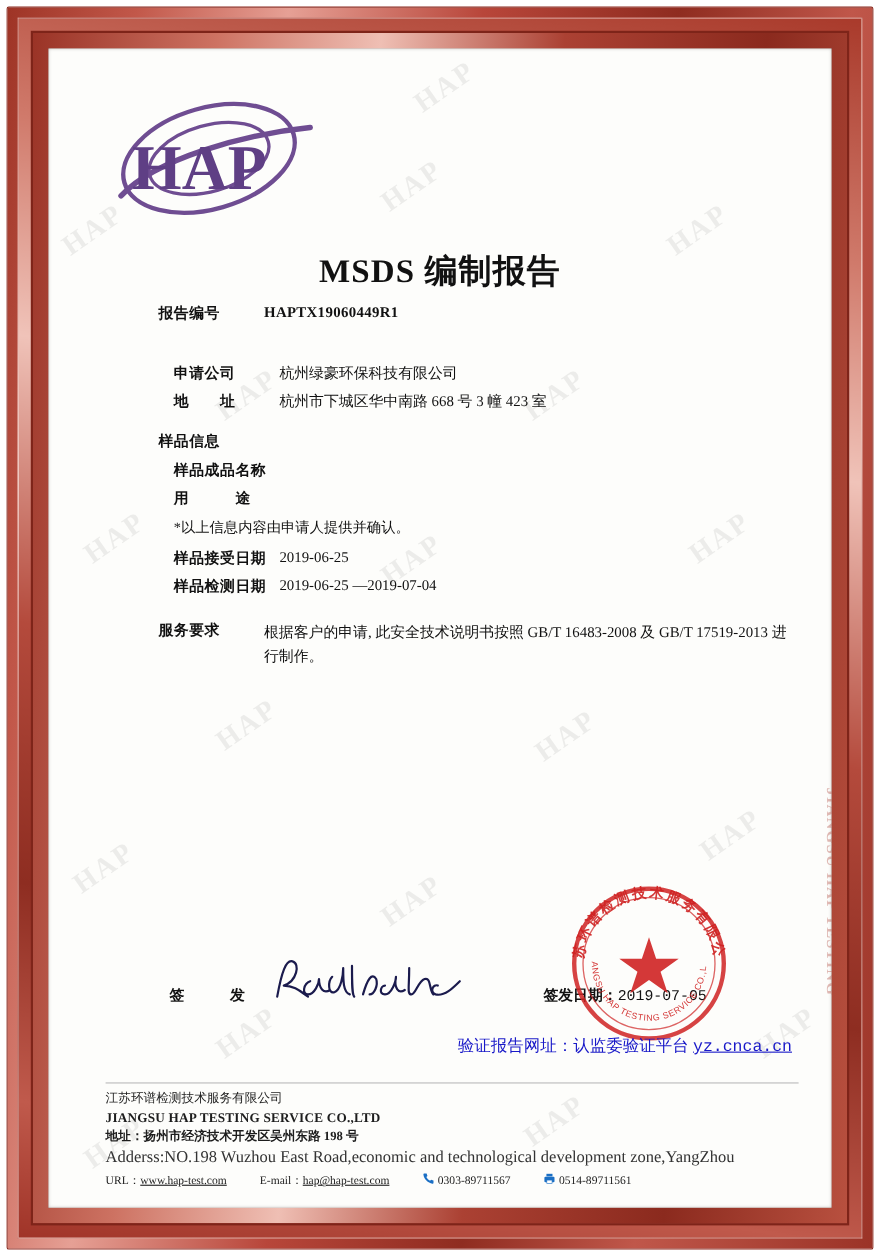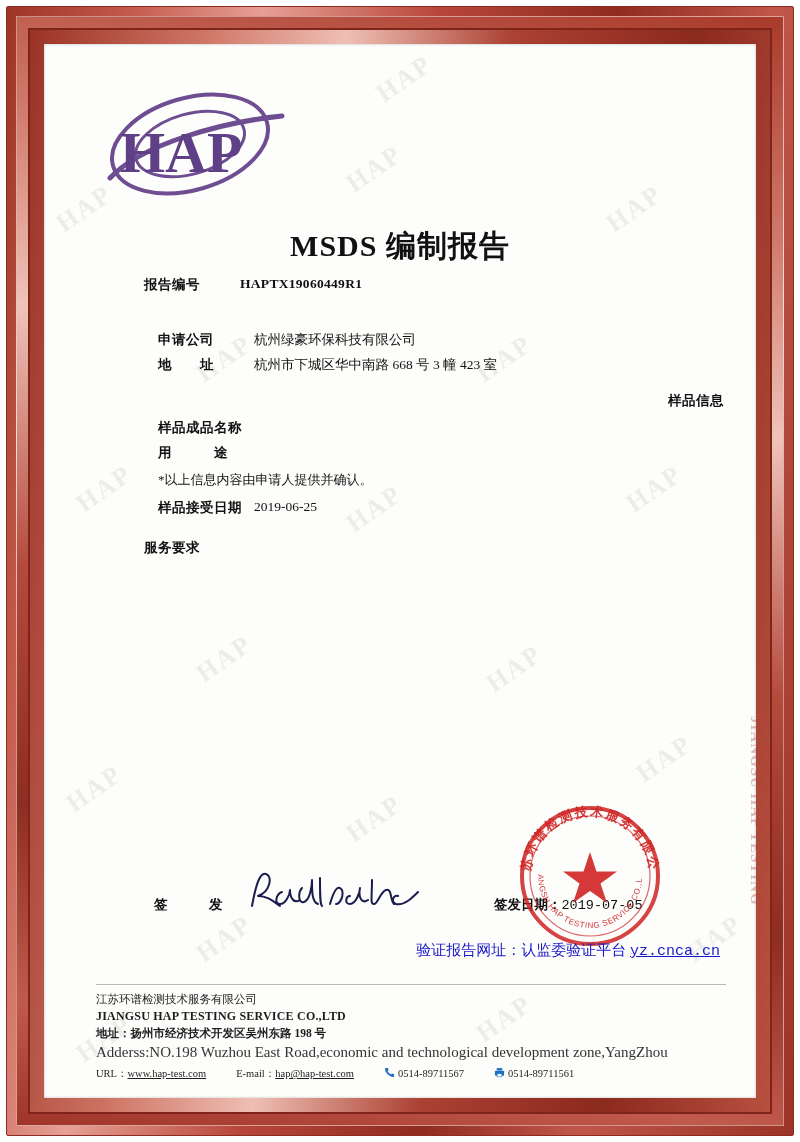--- a/index.html
+++ b/index.html
@@ -128,21 +128,20 @@
   .val {
     flex: 1;
     font-weight: normal;
   }
   .val.bold { font-weight: bold; letter-spacing: .3px; }
   .section-head {
     font-weight: bold;
     margin-top: 18px;
     margin-bottom: 9px;
     letter-spacing: .5px;
-    text-align: right;
   }
   .indent { padding-left: 14px; }
   .note {
     padding-left: 14px;
     margin: 9px 0 10px 0;
     font-size: 13px;
   }
   .row.gapless { margin-bottom: 9px; }
   .service {
     margin-top: 22px;
@@ -315,23 +314,28 @@
         <div class="lbl indent">用　　　途</div>
       </div>
 
       <div class="note">*以上信息内容由申请人提供并确认。</div>
 
       <div class="row">
         <div class="lbl indent">样品接受日期</div>
         <div class="val">2019-06-25</div>
       </div>
 
+      <div class="row">
+        <div class="lbl indent">样品检测日期</div>
+        <div class="val">2019-06-25 —2019-07-04</div>
+      </div>
 
       <div class="row service">
         <div class="lbl">服务要求</div>
+        <div class="val">根据客户的申请, 此安全技术说明书按照 GB/T 16483-2008 及 GB/T 17519-2013 进行制作。</div>
       </div>
 
     </div>
 
     <div class="sign-row">
       <div class="sign-label">签　发</div>
       <div class="signature">
         <svg viewBox="0 0 190 60" width="190" height="60" aria-hidden="true">
           <path d="M6 44 C 10 22, 14 10, 20 12 C 27 14, 24 30, 12 34 C 22 34, 28 40, 34 44
                    M36 30 C 30 32, 28 42, 34 42 C 40 42, 44 32, 44 28 C 44 36, 48 42, 54 38
@@ -382,21 +386,21 @@
           <span class="k">URL：</span><span class="u">www.hap-test.com</span>
         </span>
         <span>
           <span class="k">E-mail：</span><span class="u">hap@hap-test.com</span>
         </span>
         <span>
           <span class="ic">
             <svg viewBox="0 0 12 12" width="11" height="11">
                 <path d="M2 1 L4.2 1 L5 3.4 L3.9 4.4 C4.6 5.9 6.1 7.4 7.6 8.1 L8.6 7 L11 7.8 L11 10 C11 10.6 10.6 11 10 11 C5.6 10.6 1.4 6.4 1 2 C1 1.4 1.4 1 2 1 Z" fill="#1b6fc4"></path>
               </svg>
-          </span><span>0514-89711567</span>
+          </span><span>0303-89711567</span>
         </span>
         <span>
           <span class="ic">
             <svg viewBox="0 0 12 12" width="11" height="11">
                 <rect x="1" y="4" width="10" height="5.5" rx="1" fill="#1b6fc4"></rect>
                 <rect x="3" y="1.2" width="6" height="2.6" fill="#1b6fc4"></rect>
                 <rect x="3.4" y="7.4" width="5.2" height="3.4" fill="#ffffff" stroke="#1b6fc4" stroke-width="0.6"></rect>
               </svg>
           </span><span>0514-89711561</span>
         </span>

